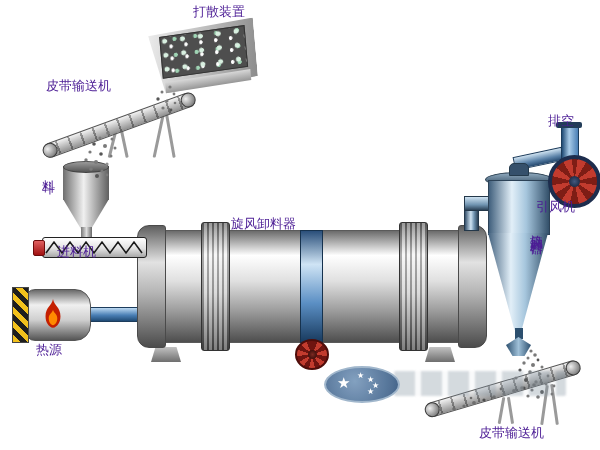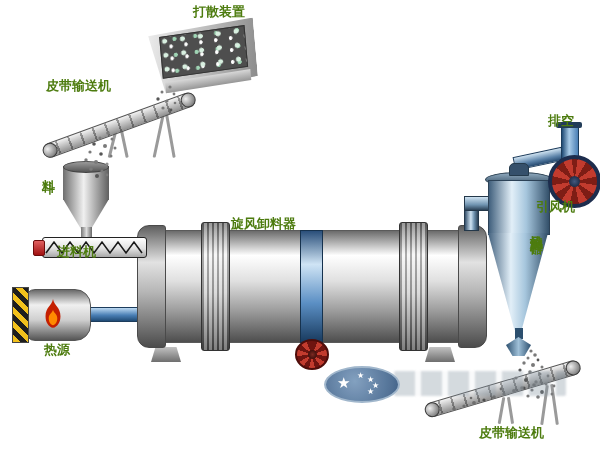--- a/index.html
+++ b/index.html
@@ -1,19 +1,19 @@
 <!DOCTYPE html>
 <html><head>
 <meta charset="utf-8">
 <style>
   html,body{margin:0;padding:0;background:#fff;}
   #canvas{position:relative;width:600px;height:450px;background:#ffffff;overflow:hidden;
           font-family:"DejaVu Sans",sans-serif;}
   .abs{position:absolute;}
-  .lbl{position:absolute;z-index:40;font-weight:bold;font-size:13px;color:#4d7c0f;white-space:nowrap;line-height:1.15;}
+  .lbl{position:absolute;z-index:40;font-weight:normal;font-size:13px;color:#4c1d95;white-space:nowrap;line-height:1.15;}
   .lbl.vert{writing-mode:vertical-rl;text-orientation:upright;letter-spacing:2px;white-space:normal;}
   
   .belt{position:absolute;height:13px;border:1px solid #555;border-radius:7px;z-index:5;
         background:repeating-linear-gradient(90deg,rgba(0,0,0,.35) 0 2px,rgba(255,255,255,0) 2px 13px),
                    linear-gradient(#f2f2f2,#8f8f8f);}
   .belt::before,.belt::after{content:"";position:absolute;top:-1px;width:13px;height:13px;border-radius:50%;
         background:radial-gradient(circle at 35% 35%,#eee,#5a5a5a);border:1px solid #3c3c3c;}
   .belt::before{left:-2px;} .belt::after{right:-2px;}
   .leg{position:absolute;width:2.5px;background:#9a9a9a;border-radius:1px;z-index:1;}
   
@@ -109,21 +109,21 @@
 </style>
 </head>
 <body>
 
 <div id="canvas">
 
   <div class="lbl" style="left:193px;top:5px;">打散装置</div>
   <div class="lbl" style="left:46px;top:79px;">皮带输送机</div>
   <div class="lbl vert" style="left:40px;top:169px;">料斗</div>
   <div class="lbl" style="left:57px;top:245px;z-index:41;">进料机</div>
-  <div class="lbl" style="left:44px;top:343px;">热源</div>
+  <div class="lbl" style="left:36px;top:343px;">热源</div>
   <div class="lbl" style="left:231px;top:217px;">旋风卸料器</div>
   <div class="lbl vert" style="left:528px;top:224px;">旋风卸料器</div>
   <div class="lbl" style="left:536px;top:200px;">引风机</div>
   <div class="lbl" style="left:548px;top:114px;">排空</div>
   <div class="lbl" style="left:479px;top:426px;">皮带输送机</div>
 
   <div class="abs scatterbox">
     <div class="scatter-wall"></div>
     <div class="scatter-int"></div>
     <div class="scatter-front"></div>

